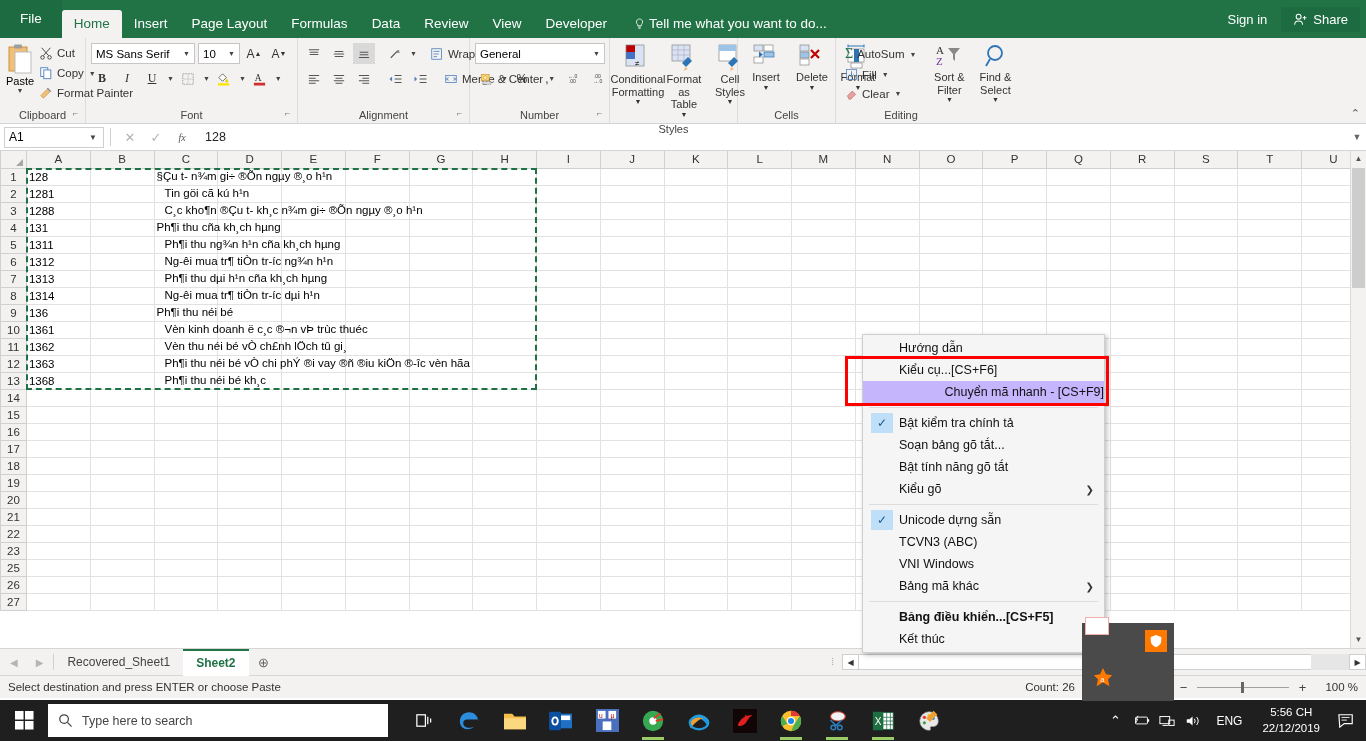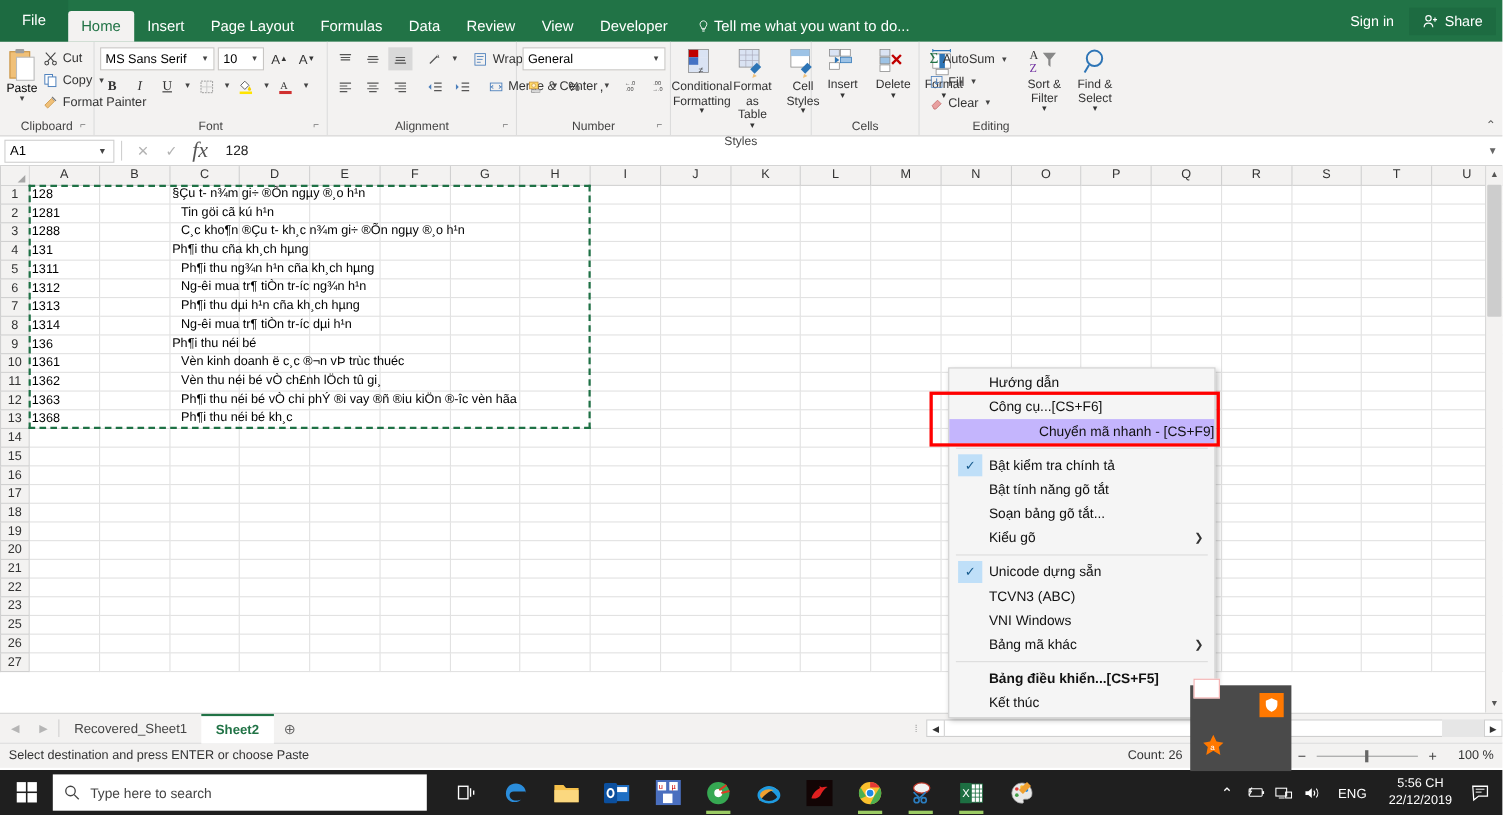--- a/index.html
+++ b/index.html
@@ -98,21 +98,21 @@
     height: 27px; background: #fff; display: flex; align-items: center;
     border-bottom: 1px solid #d4d4d4; padding-left: 4px;
   }
   .namebox {
     width: 100px; height: 21px; border: 1px solid #cfcfcf; background:#fff;
     display: flex; align-items: center; font-size: 12px; padding: 0 4px; cursor:text;
   }
   .namebox .cbox-arrow{ font-size:8px; }
   .fb-sep { width:1px; height:18px; background:#d0d0d0; margin:0 6px; }
   .fb-icon { width:26px; text-align:center; font-size:13px; color:#b3b3b3; cursor:pointer;}
-  .fb-fx { font-style: italic; font-family:"Liberation Serif", serif; color:#555; font-size:20px;}
+  .fb-fx { font-style: italic; font-family:"Liberation Serif", serif; color:#555; font-size:10px;}
   .fb-input { flex:1; font-size:12.5px; padding-left:10px; color:#222; cursor:text;}
   .fb-chev { width:18px; text-align:center; color:#666; font-size:9px; cursor:pointer;}
 
   
   .grid-wrap { position: relative; height: 497px; background:#fff; overflow:hidden;}
   table.grid { border-collapse: collapse; table-layout: fixed; }
   .colhead-row th {
     height: 17px; background: #f3f2f1; border: 1px solid #d0d0d0; border-top:none;
     font-weight: normal; font-size: 11.5px; color: #333; text-align:center;
   }
@@ -1313,35 +1313,35 @@
       <div class="thumb"></div>
       <div class="arr" style="position:absolute;bottom:0;left:0;right:0;">▼</div>
     </div>
   </div>
 
   <div class="ctxmenu">
       <div class="ctxitem">
         <span>Hướng dẫn</span>
       </div>
       <div class="ctxitem">
-        <span>Công cụ...[CS+F6]</span>
+        <span>Kiểu cụ...[CS+F6]</span>
       </div>
       <div class="ctxitem selected">
         <span>Chuyển mã nhanh - [CS+F9]</span>
       </div>
       <div class="ctxsep"></div>
       <div class="ctxitem">
         <span class="check">✓</span>
         <span>Bật kiểm tra chính tả</span>
       </div>
       <div class="ctxitem">
+        <span>Soạn bảng gõ tắt...</span>
+      </div>
+      <div class="ctxitem">
         <span>Bật tính năng gõ tắt</span>
-      </div>
-      <div class="ctxitem">
-        <span>Soạn bảng gõ tắt...</span>
       </div>
       <div class="ctxitem">
         <span>Kiểu gõ</span>
         <span class="arrowr">❯</span>
       </div>
       <div class="ctxsep"></div>
       <div class="ctxitem">
         <span class="check">✓</span>
         <span>Unicode dựng sẵn</span>
       </div>

